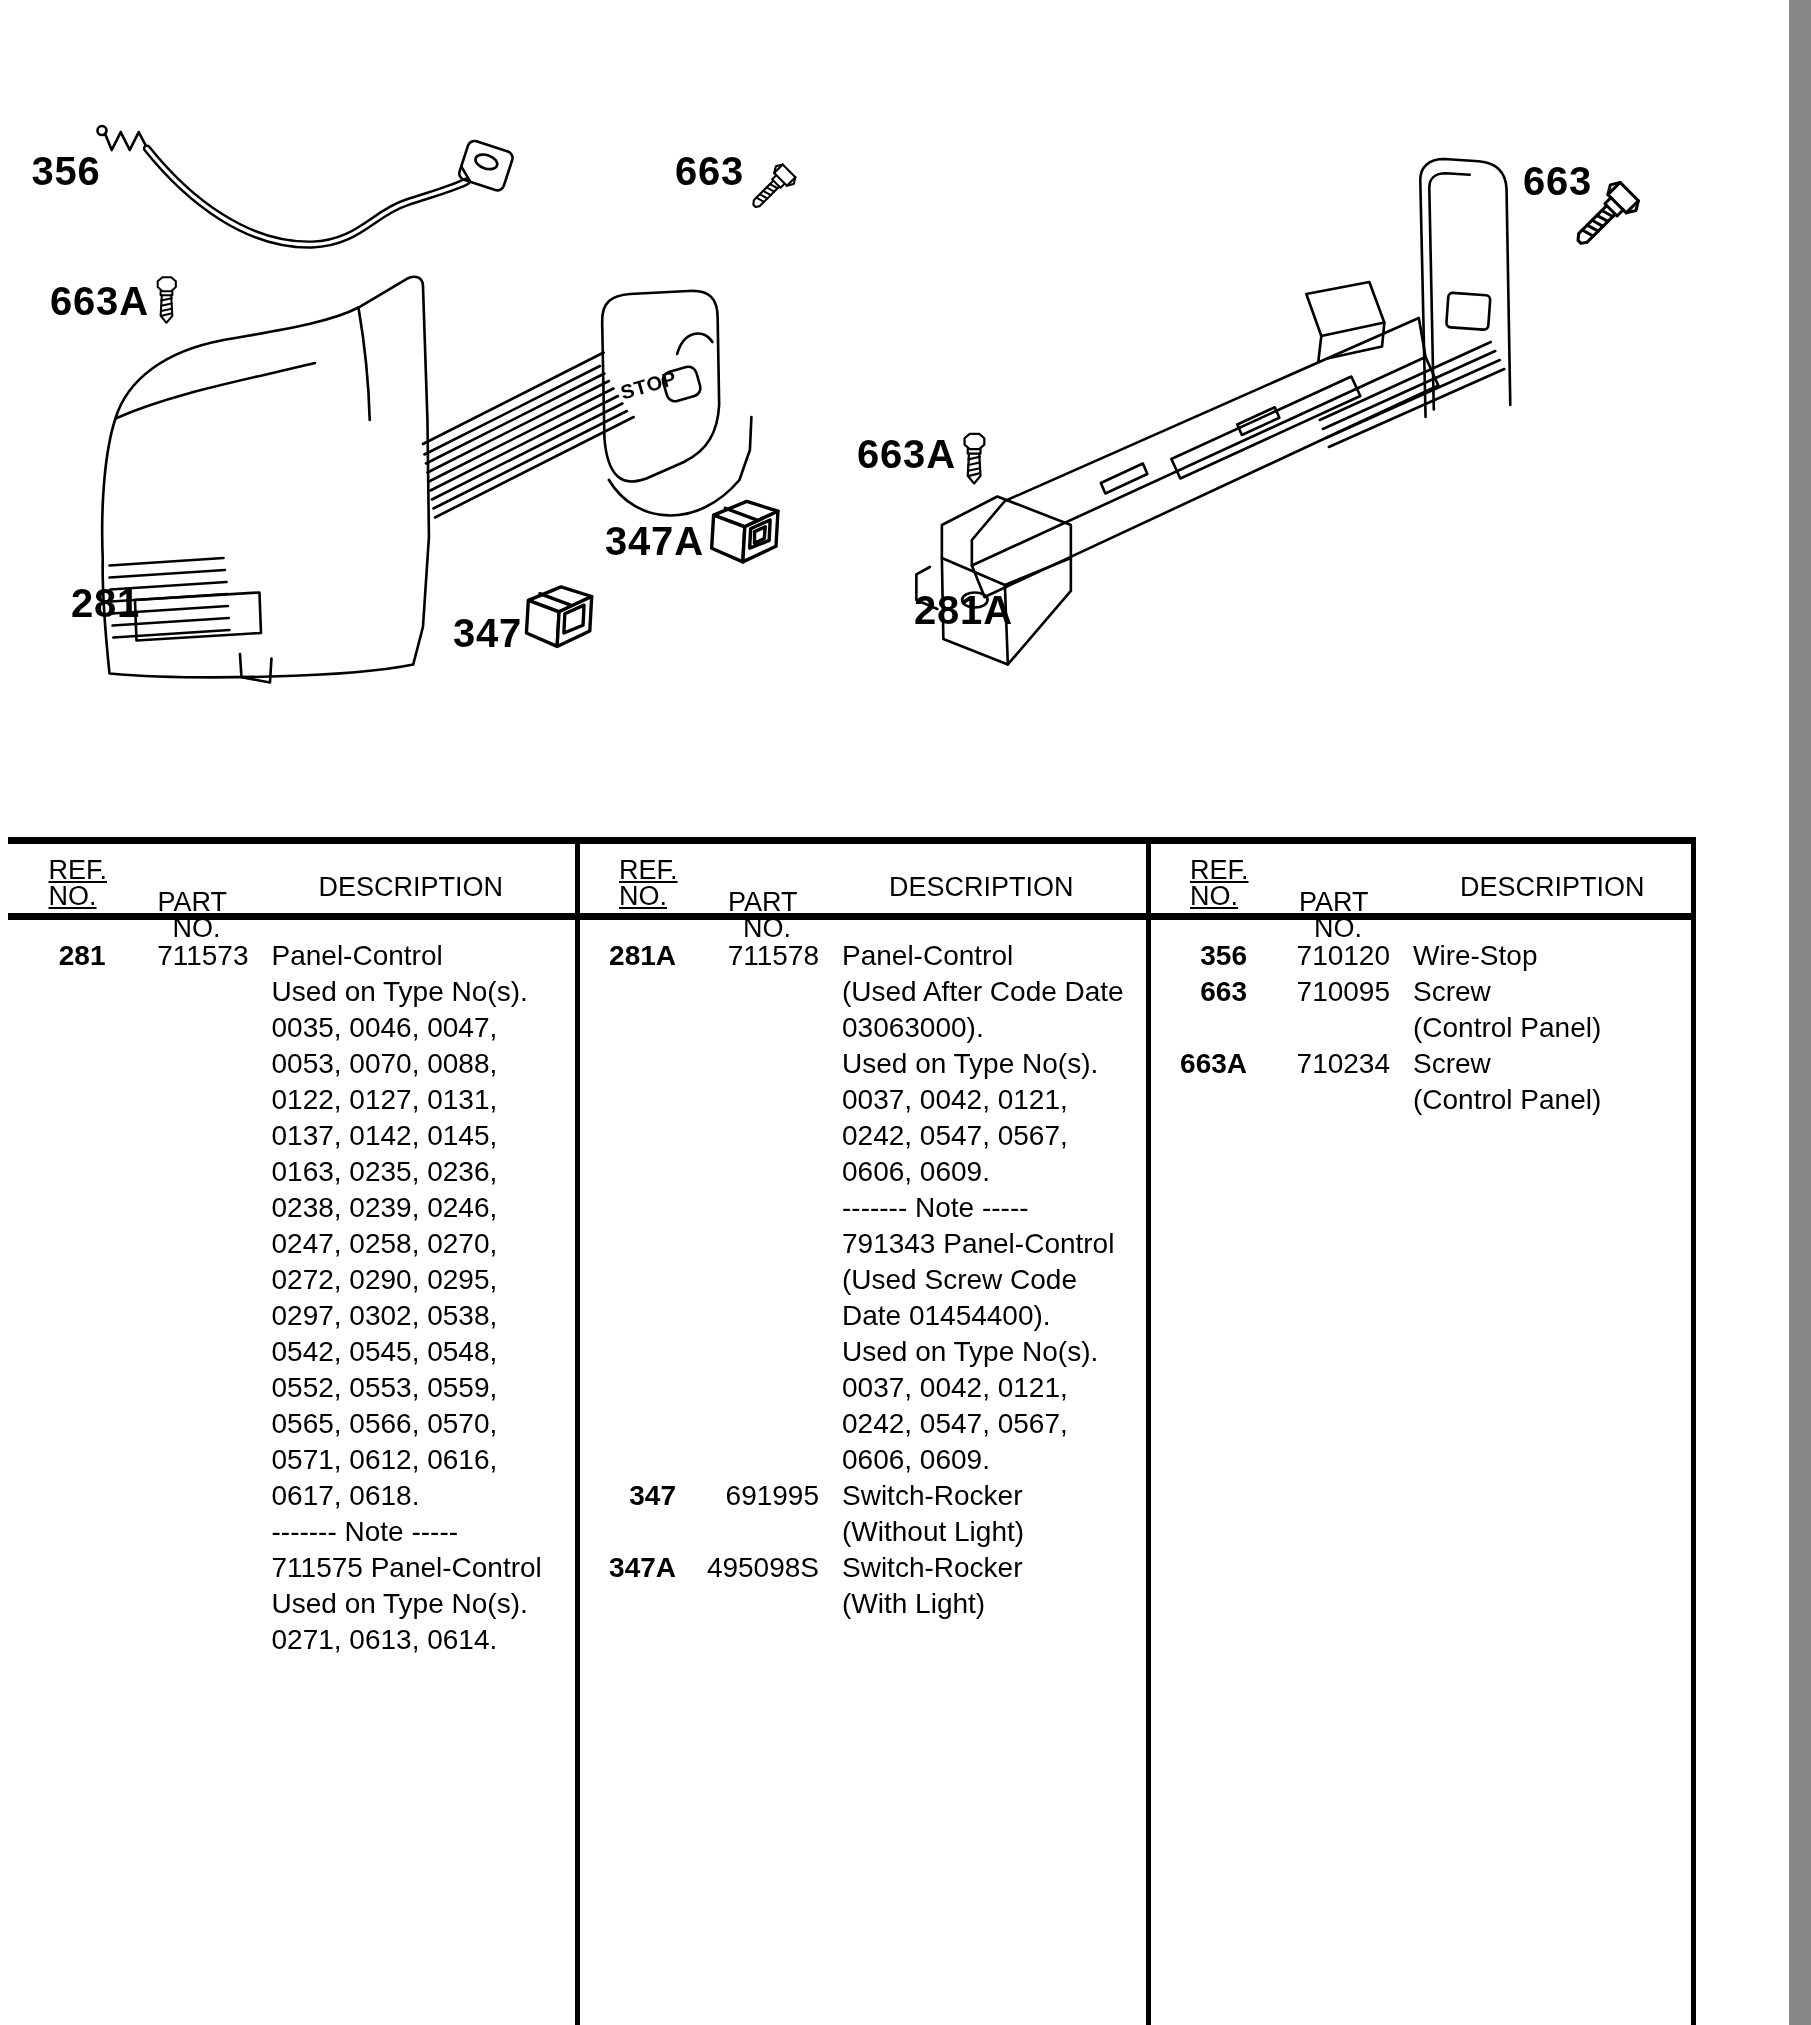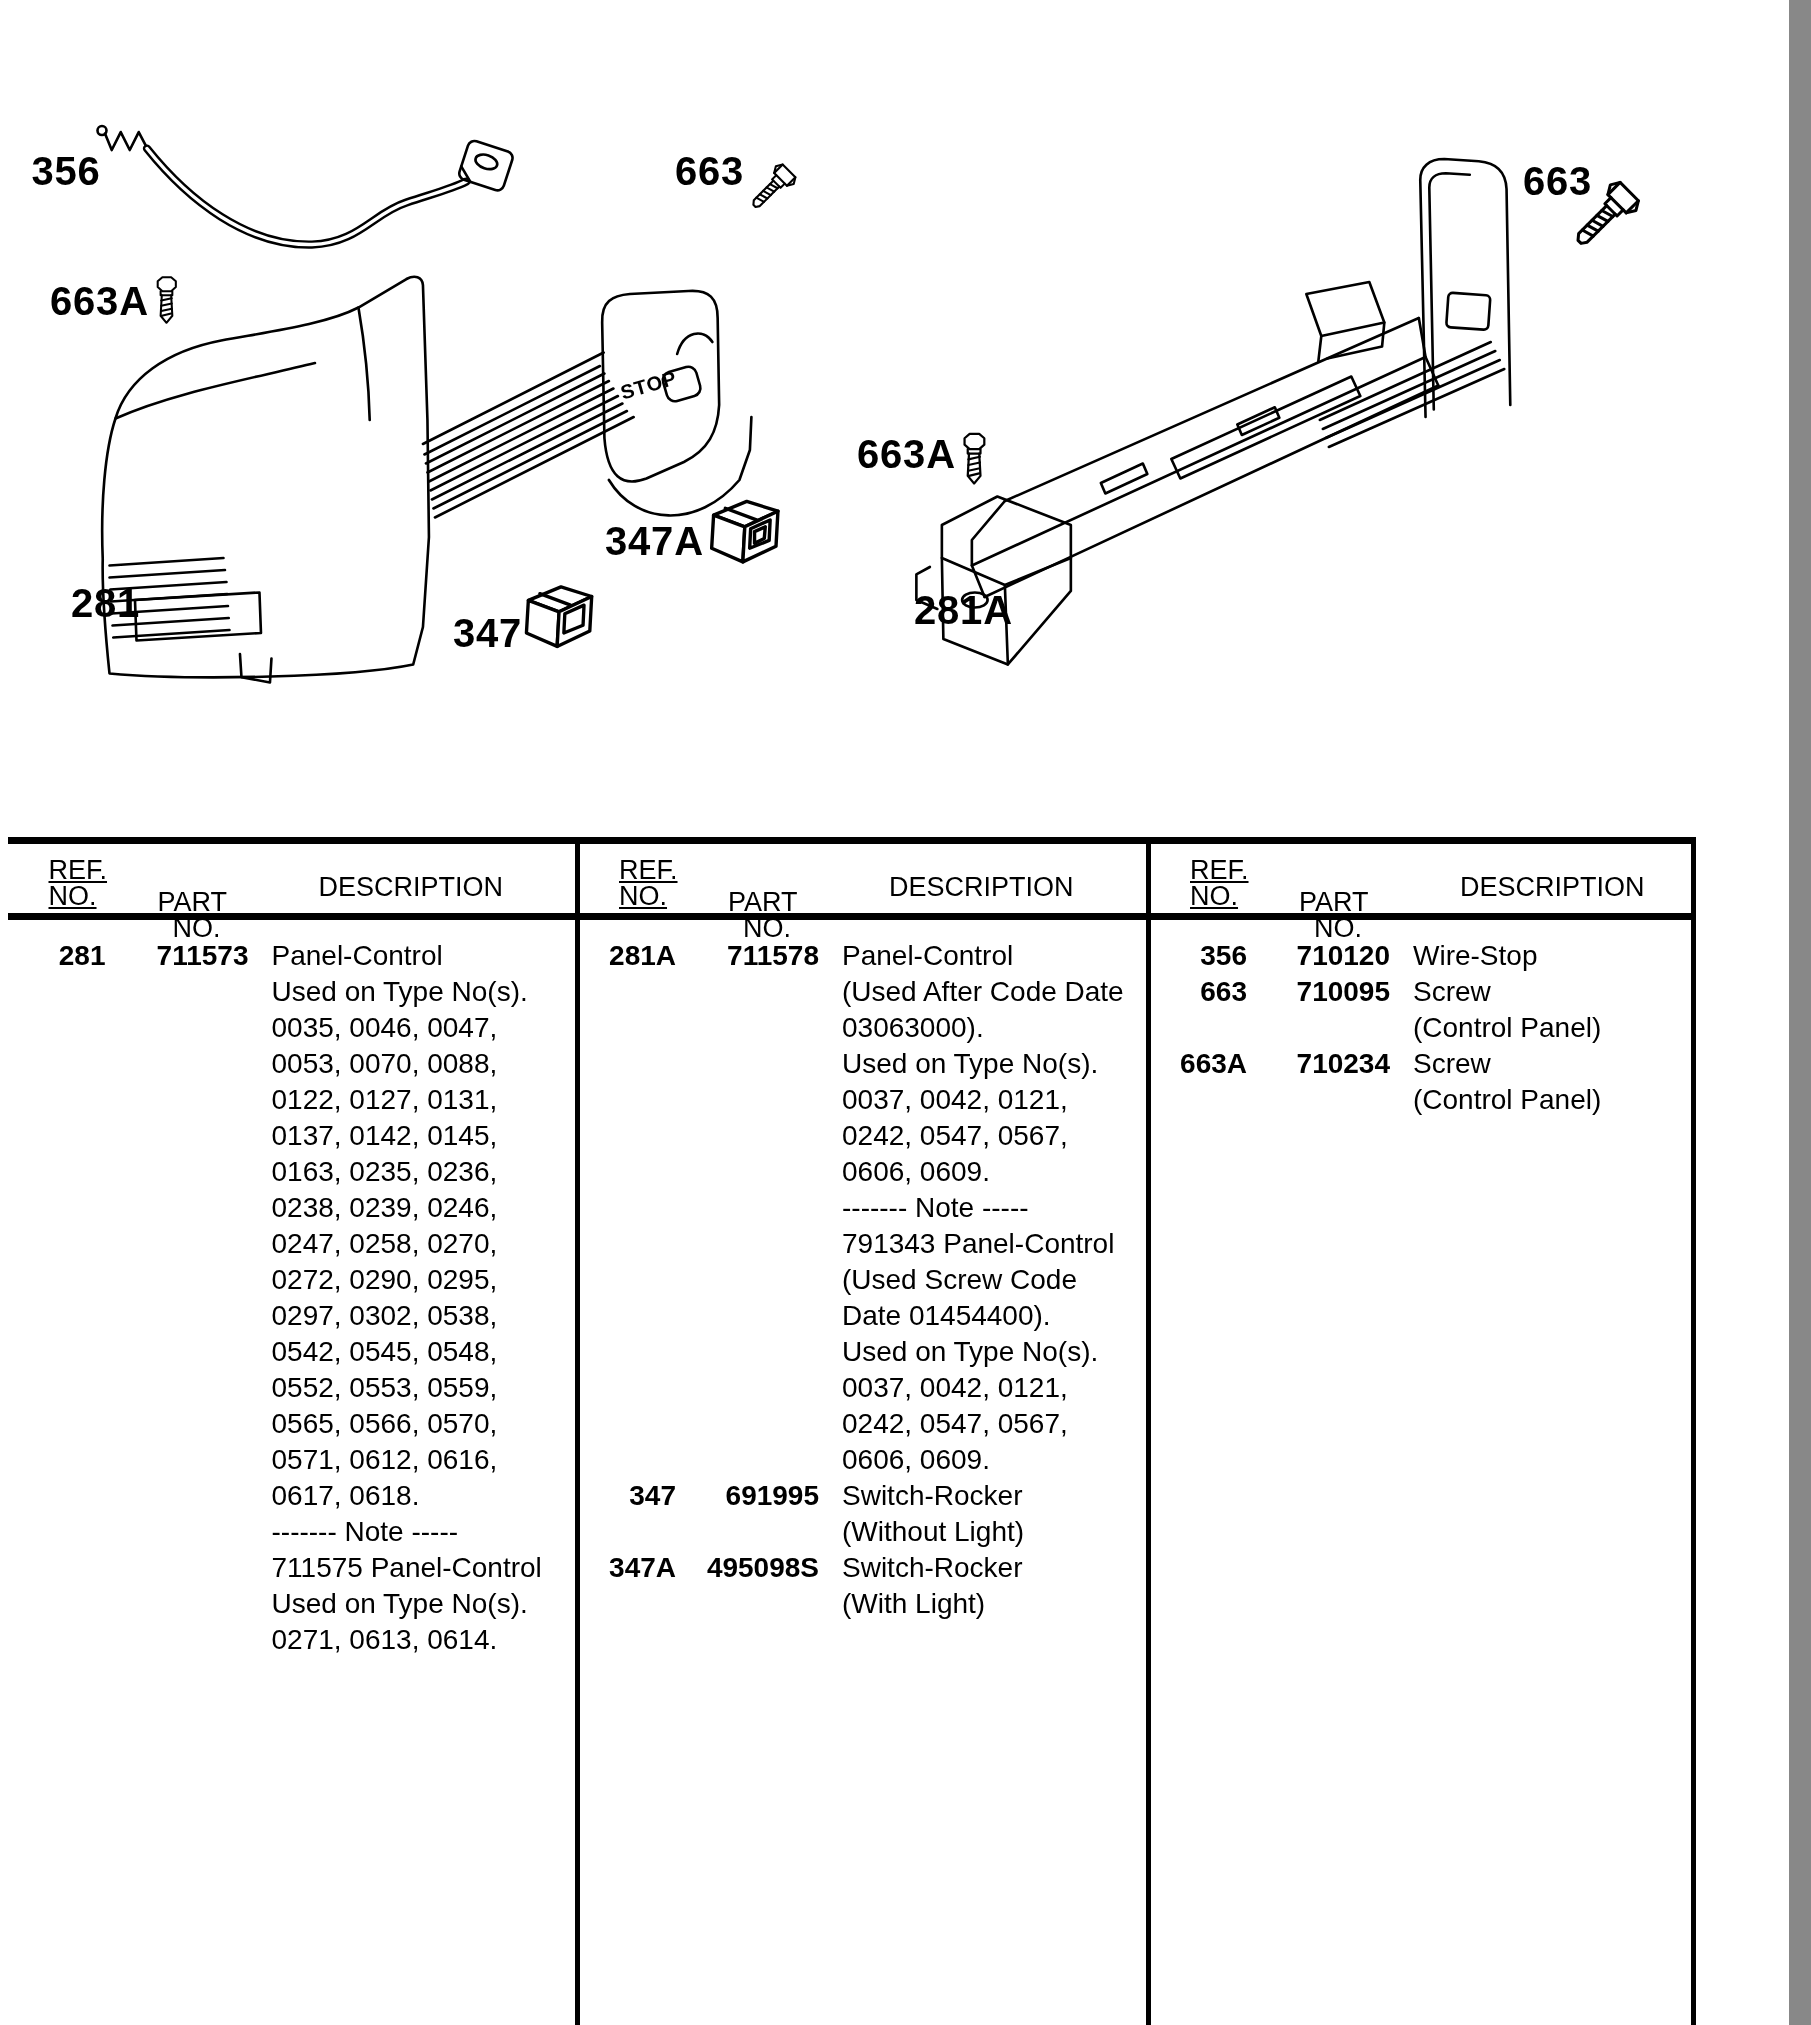--- a/index.html
+++ b/index.html
@@ -45,21 +45,21 @@
   .colhdr .h-desc{position:absolute;left:311px;top:30px;text-align:right;}
   #hdr-0{left:7.5px;}  #hdr-1{left:578px;}  #hdr-2{left:1149px;}
 
   .colrows{position:absolute;top:938px;font-size:28px;line-height:36px;}
   #col-0{left:7.5px;width:567px;}
   #col-1{left:578px;width:569px;}
   #col-2{left:1149px;width:542px;}
 
   .trow{display:flex;align-items:flex-start;}
   .tref {width:98px;text-align:right;font-weight:700;flex:none;}
-  .tpart{width:143px;text-align:right;font-weight:700;flex:none;}
+  .tpart{width:143px;text-align:right;font-weight:400;flex:none;}
   .tdesc{margin-left:23px;}
   .bseg{font-weight:400;}
   .dline{white-space:nowrap;}
 </style>
 </head>
 <body>
 
 <div id="page">
 
   <svg id="diagram-svg" width="1811" height="825" viewBox="0 0 2415 1100" fill="none" stroke="#000" stroke-width="3.5" stroke-linecap="round" stroke-linejoin="round">

